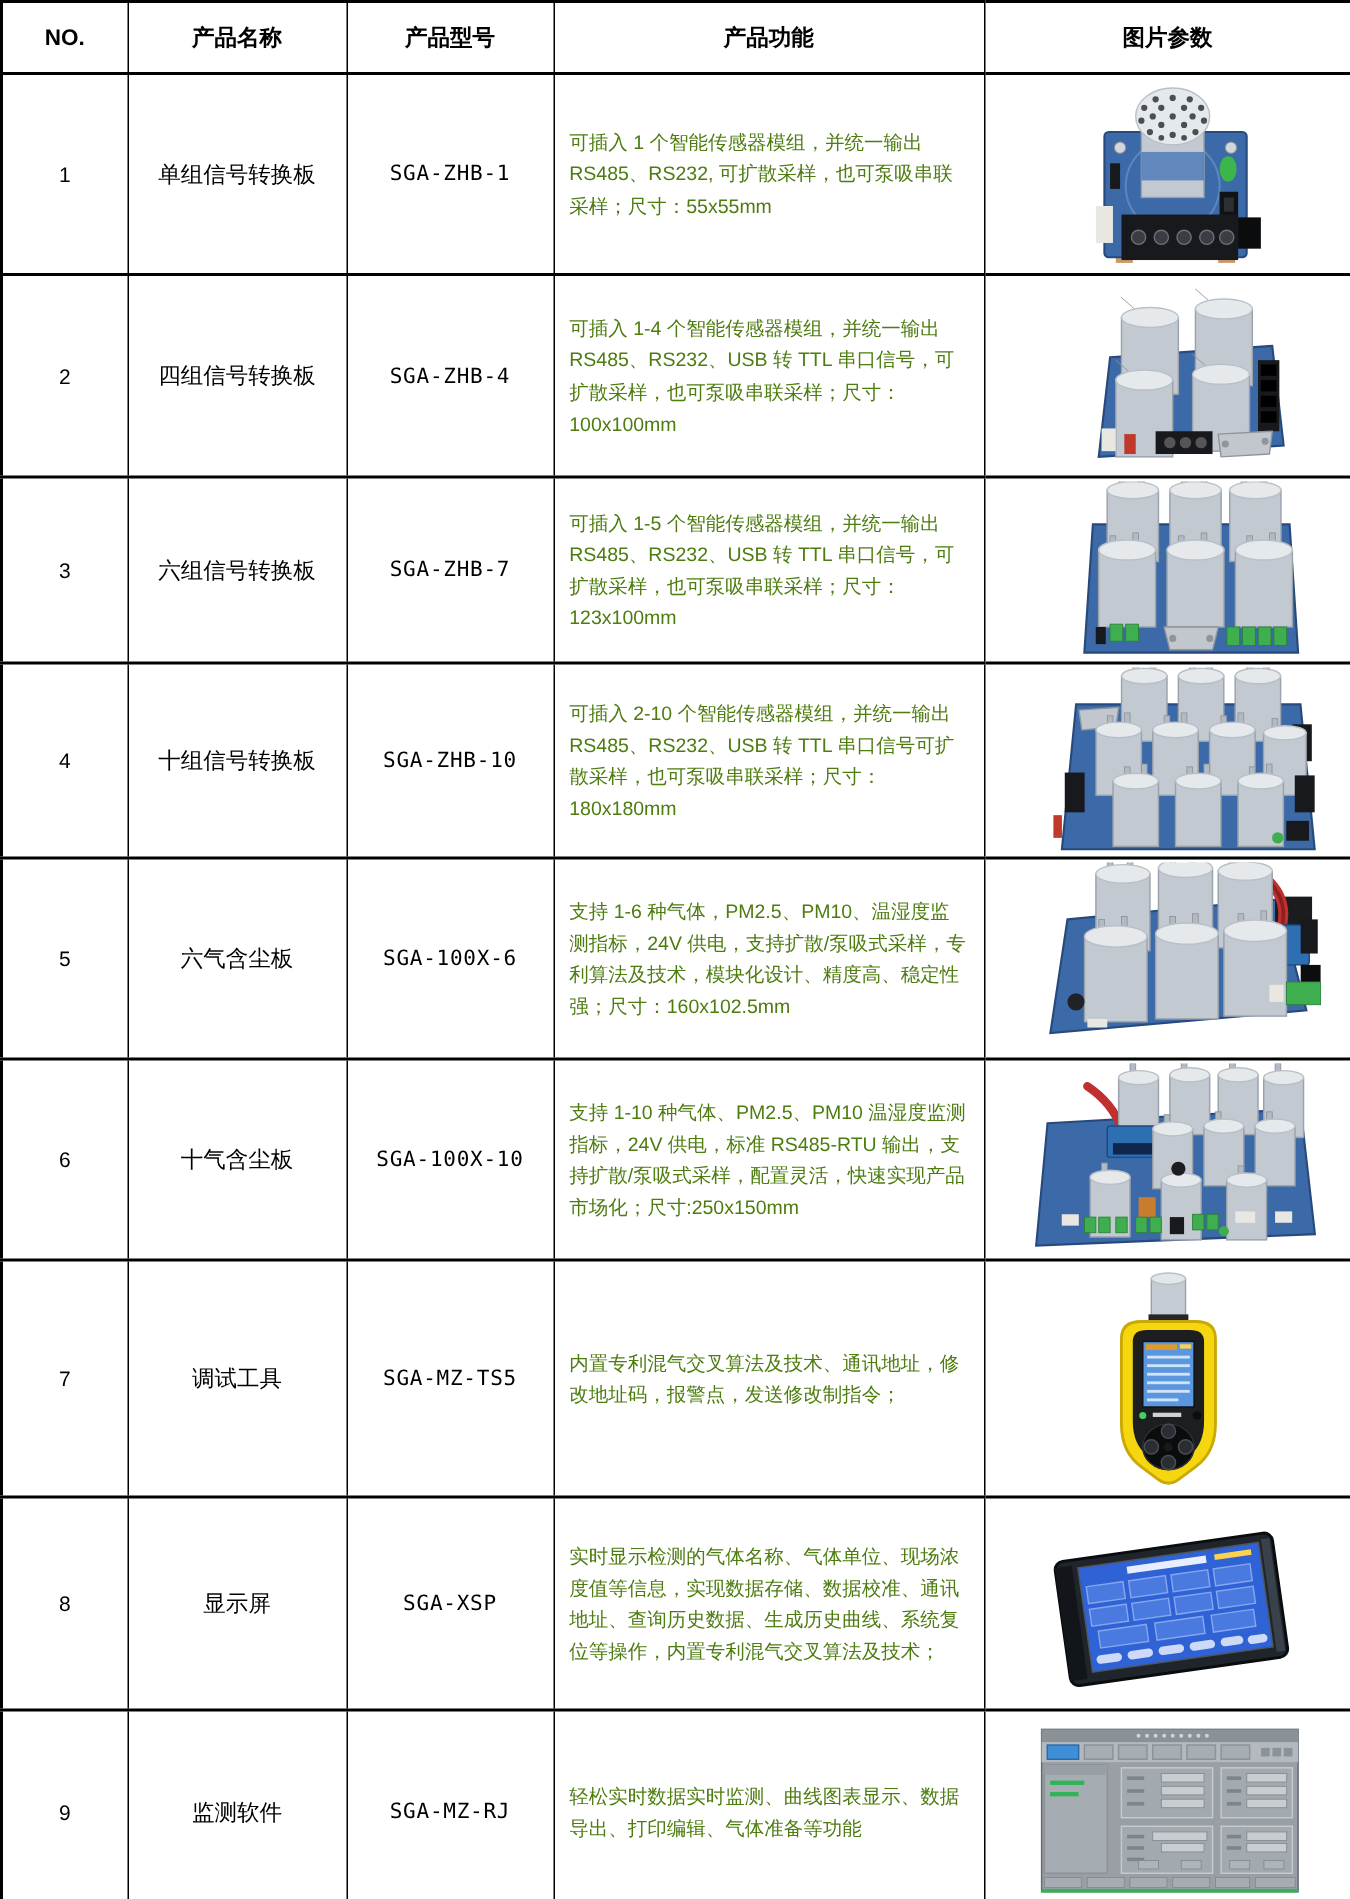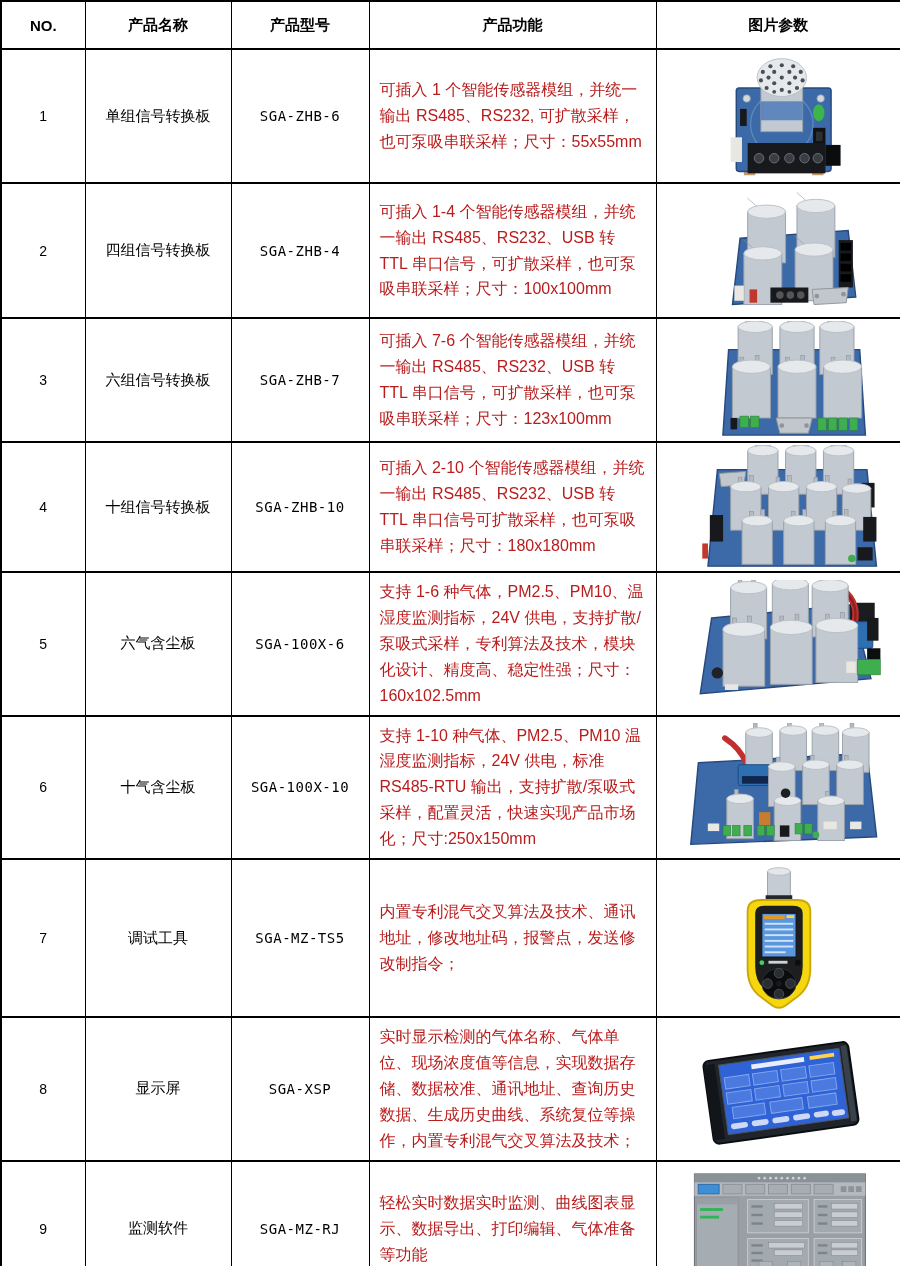--- a/index.html
+++ b/index.html
@@ -3,21 +3,21 @@
 <meta charset="utf-8">
 <style>
   html,body{margin:0;padding:0;background:#fff;}
   body{width:900px;font-family:"Liberation Sans","DejaVu Sans",sans-serif;}
   table.product-table{border-collapse:collapse;table-layout:fixed;width:900px;border:2px solid #000;}
   th,td{border:1px solid #000;border-top-width:2px;border-bottom-width:2px;overflow:hidden;vertical-align:middle;}
   th{height:24px;font-size:15px;font-weight:bold;text-align:center;padding:11px;}
   td.no,td.name,td.model{text-align:center;font-size:14px;color:#000;}
   td.name{font-size:15px;}
   td.model{font-family:"DejaVu Sans Mono","Liberation Mono",monospace;font-size:14px;letter-spacing:.5px;}
-  td.func{font-size:16px;line-height:1.62;text-align:left;padding:6px 10px;color:#b91c1c;}
+  td.func{font-size:13px;line-height:1.62;text-align:left;padding:6px 10px;color:#4d7c0f;}
   td.photo{text-align:center;padding:2px;background:#fff;}
   td.photo svg{display:block;margin:0 auto;}
   
   .board{fill:#3c6aa9;stroke:#27497c;stroke-width:1.5;}
   .cyl{fill:#c3c9d1;stroke:#99a1ab;stroke-width:1;}
   .cap{fill:#e6e9ec;stroke:#b9bfc7;stroke-width:1;}
   .pin{fill:#b4bac2;stroke:#8d939b;stroke-width:.6;}
   .blk{fill:#17191c;}
   .grn{fill:#3fae4e;stroke:#2a7f38;stroke-width:.6;}
   .db9{fill:#c2c7cd;stroke:#8f959c;stroke-width:1;}
@@ -40,21 +40,21 @@
     <th>NO.</th>
     <th>产品名称</th>
     <th>产品型号</th>
     <th>产品功能</th>
     <th>图片参数</th>
   </tr>
 
   <tr style="height:133px">
     <td class="no">1</td>
     <td class="name">单组信号转换板</td>
-    <td class="model">SGA-ZHB-6</td>
+    <td class="model">SGA-ZHB-1</td>
     <td class="func">可插入 1 个智能传感器模组，并统一输出 RS485、RS232, 可扩散采样，也可泵吸串联采样；尺寸：55x55mm</td>
     <td class="photo">
       <svg width="228" height="128" viewBox="0 0 240 135">
         <rect x="84" y="122" width="12" height="8" fill="#c89a66"></rect>
             <rect x="156" y="122" width="12" height="8" fill="#c89a66"></rect>
         <rect class="board" x="76" y="38" width="100" height="88" rx="3"></rect>
         <circle cx="124" cy="76" r="33" fill="none" stroke="#5b86bb" stroke-width="1.5"></circle>
         <circle class="screw" cx="87" cy="49" r="4"></circle>
             <circle class="screw" cx="165" cy="49" r="4"></circle>
         <rect class="blk" x="80" y="60" width="7" height="18"></rect>
@@ -142,21 +142,21 @@
         <circle cx="161" cy="115" r="2.5" fill="#8f959c"></circle>
             <circle cx="189" cy="113" r="2.5" fill="#8f959c"></circle>
       </svg>
     </td>
   </tr>
 
   <tr style="height:123px">
     <td class="no">3</td>
     <td class="name">六组信号转换板</td>
     <td class="model">SGA-ZHB-7</td>
-    <td class="func">可插入 7-6 个智能传感器模组，并统一输出 RS485、RS232、USB 转 TTL 串口信号，可扩散采样，也可泵吸串联采样；尺寸：123x100mm</td>
+    <td class="func">可插入 1-5 个智能传感器模组，并统一输出 RS485、RS232、USB 转 TTL 串口信号，可扩散采样，也可泵吸串联采样；尺寸：123x100mm</td>
     <td class="photo">
       <svg width="228" height="118" viewBox="0 0 240 124">
         <polygon class="board" points="68,30 206,30 212,120 62,120"></polygon>
         <g>
           <rect class="pin" x="86" y="-2" width="4" height="10"></rect>
               <rect class="pin" x="100" y="-4" width="4" height="12"></rect>
           <rect class="cyl" x="78" y="6" width="36" height="50"></rect>
               <ellipse class="cap" cx="96" cy="6" rx="18" ry="6"></ellipse>
           <rect class="pin" x="130" y="-2" width="4" height="10"></rect>
               <rect class="pin" x="144" y="-4" width="4" height="12"></rect>

